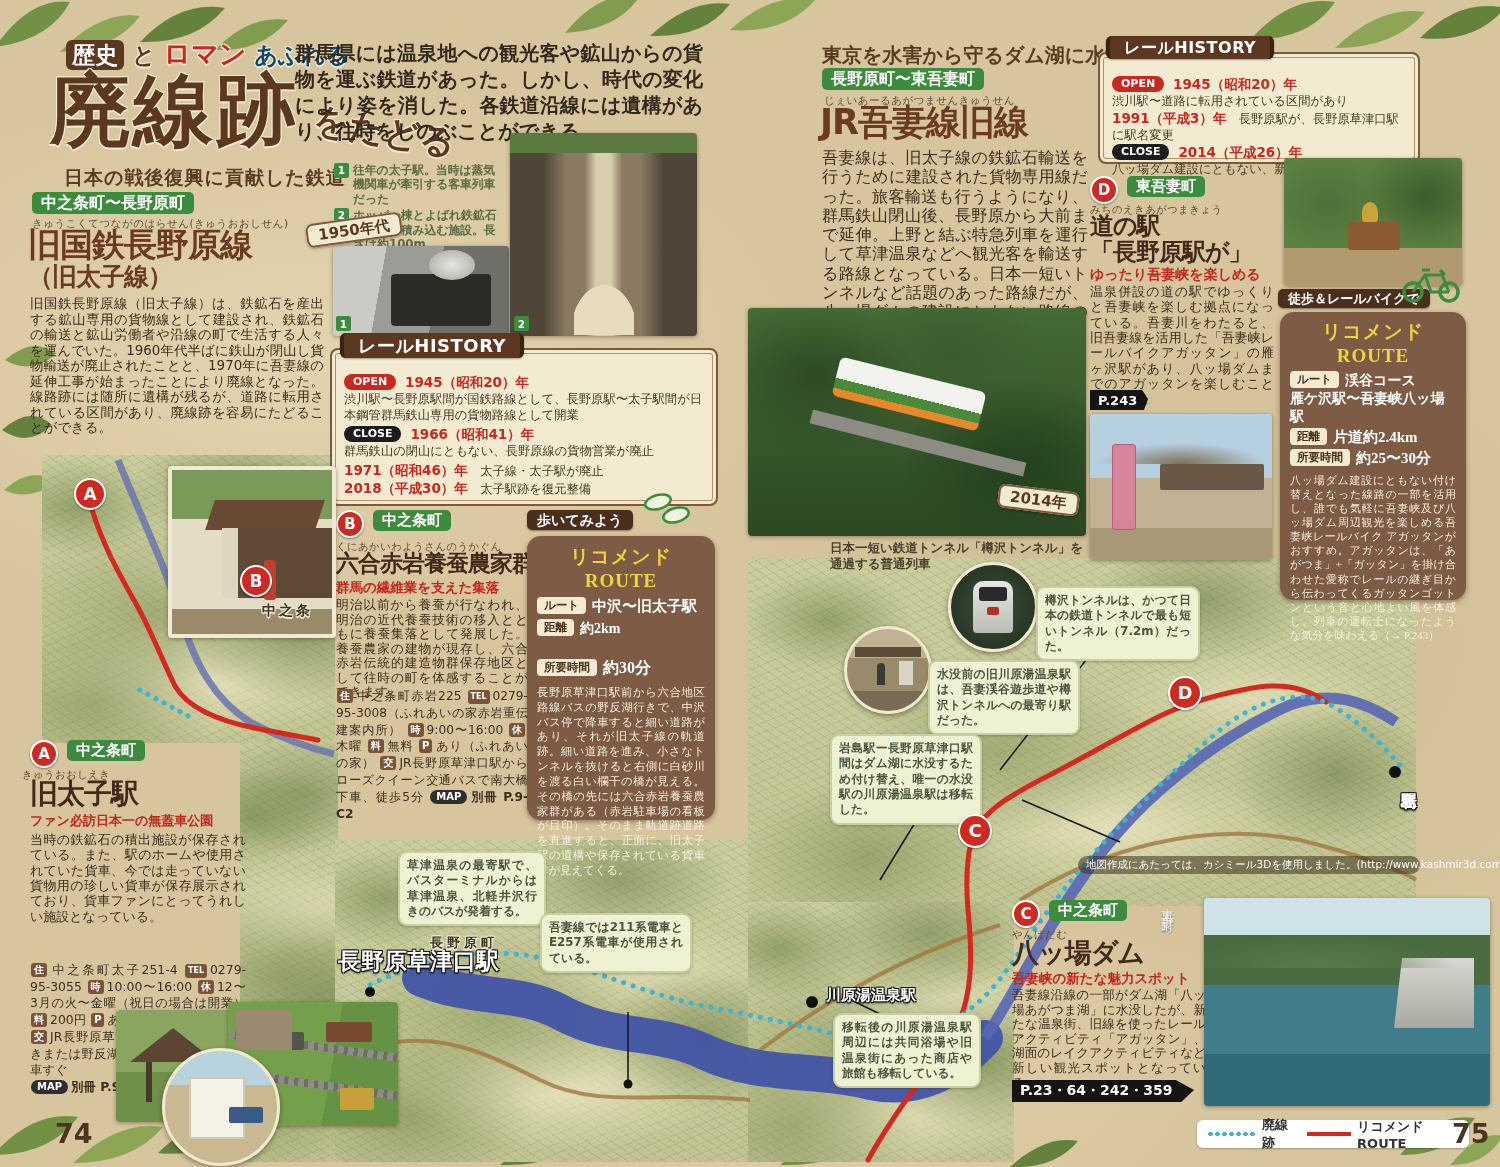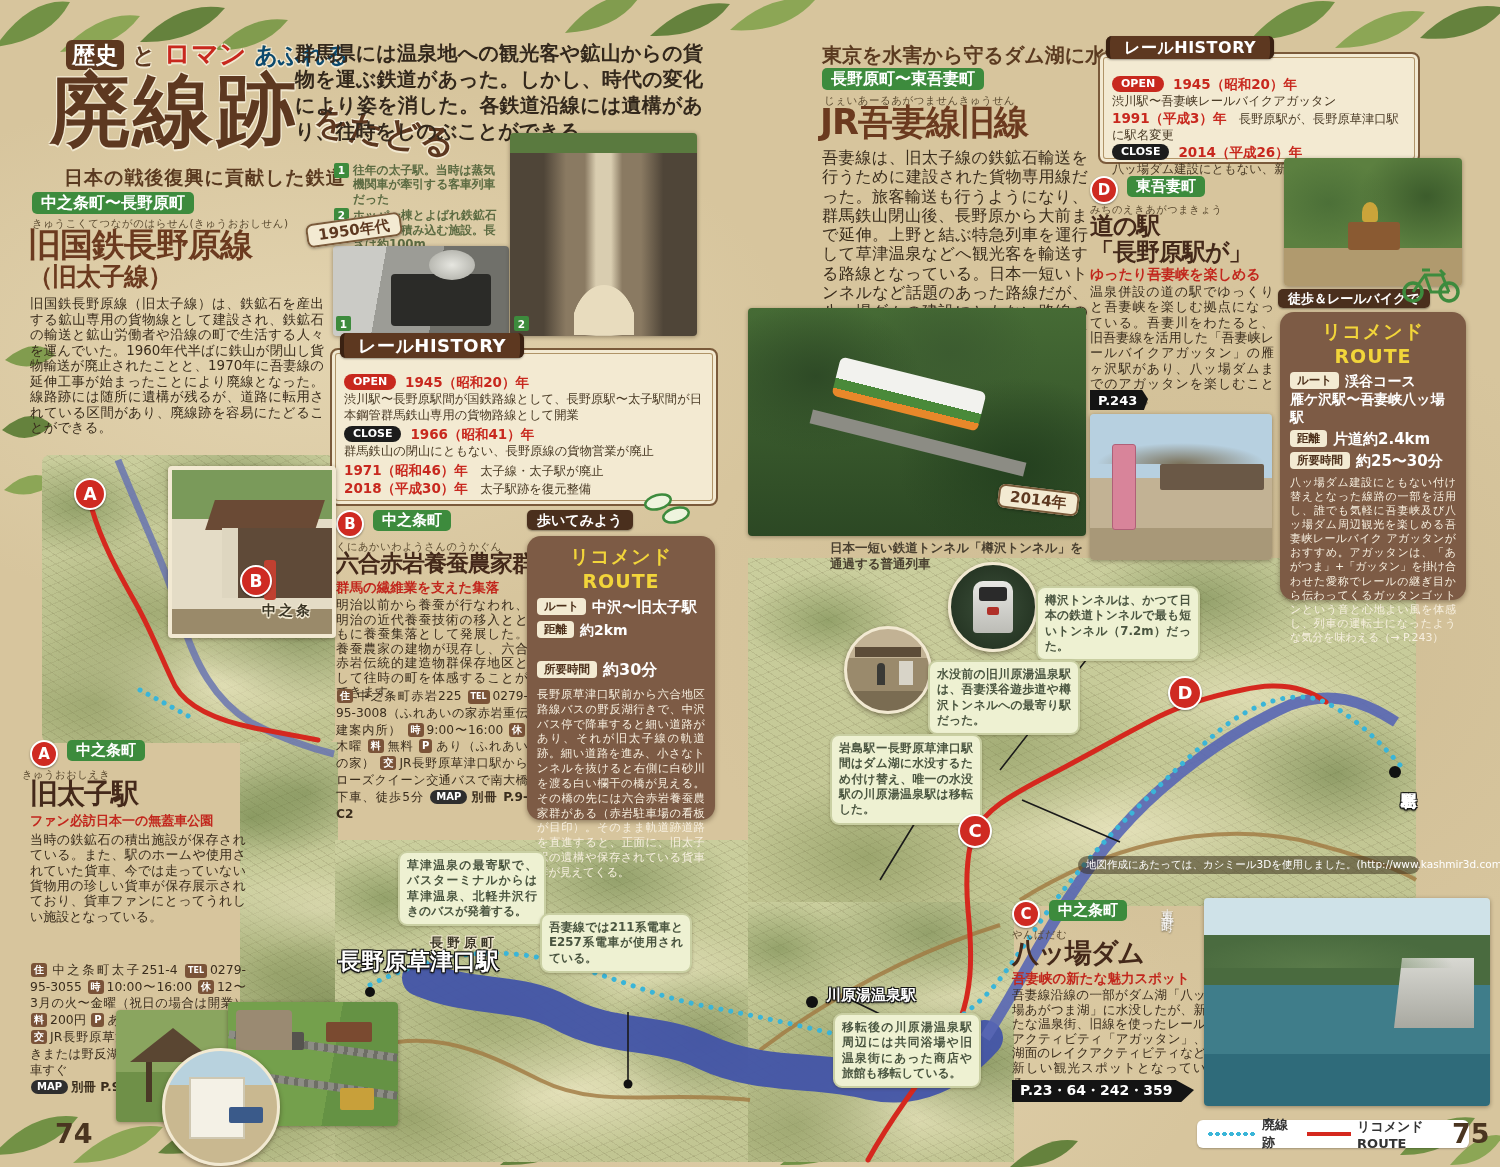--- a/index.html
+++ b/index.html
@@ -43,21 +43,21 @@
   .pill{display:inline-block;color:#fff;font-weight:bold;font-size:11px;border-radius:9px;
     padding:0 9px;line-height:16px;vertical-align:2px;margin-right:5px;}
   .pill.open{background:#c8281e;}
   .pill.close{background:#1c1c1c;}
   .hyear{color:#c8281e;font-weight:bold;font-size:13.5px;}
   .htext{color:#473823;font-size:12.3px;line-height:1.3;}
   .ichip{display:inline-block;background:#7a5338;color:#fff;font-weight:bold;font-size:10px;
     border-radius:3px;padding:0 3px;line-height:14px;margin:0 3px 0 1px;vertical-align:1px;}
   .ichip.mapchip{background:#2e2e2e;border-radius:7px;padding:0 6px;}
   .iseg{color:#3a2d1d;}
-  .routebox{background:#7d5b45;border-radius:14px;box-shadow:0 2px 5px rgba(40,20,5,.4);}
+  .routebox{background:#7d5b45;border-radius:14px;box-shadow:0 2px 5px rgba(40,20,5,.4);font-family:Liberation Serif, serif;}
   .rtitle{font-weight:bold;color:#f2d53a;text-align:center;letter-spacing:1px;}
   .rr-tag{display:inline-block;background:#f3ead2;color:#4a2d18;font-weight:bold;font-size:11.5px;
     border-radius:4px;padding:0 7px;line-height:17px;margin-right:6px;vertical-align:2px;}
   .rr-val{color:#fff;font-weight:bold;}
   .rbody{color:#f7efdf;text-align:justify;}
   .browntab{background:#4a2f1d;color:#fff;font-weight:bold;border-radius:5px;padding:2px 10px;
     box-shadow:0 1px 2px rgba(0,0,0,.4);}
   .callout{background:#eef1d2;border:2px solid #c9cfa2;border-radius:9px;padding:5px 7px;
     color:#4a5540;font-weight:600;font-size:11.8px;line-height:1.3;text-align:justify;
     box-shadow:0 1px 3px rgba(50,40,10,.3);}
@@ -276,21 +276,21 @@
 <div class="abs z3" style="left:822px;top:42px;font-size:20px;font-weight:bold;color:#5a3a20">東京を水害から守るダム湖に水没</div>
 <div class="abs z3" style="left:822px;top:68px"><span class="badge" style="font-size:16px">長野原町〜東吾妻町</span></div>
 <div class="abs z3 furi" style="left:824px;top:94px;font-size:10.5px">じぇいあーるあがつませんきゅうせん</div>
 <div class="abs z3 hname" style="left:820px;top:104px;font-size:35px;color:#6b3a1f">JR吾妻線旧線</div>
 <div class="abs z3 bodytxt" style="left:822px;top:148px;width:266px;font-size:16.2px;line-height:1.19">吾妻線は、旧太子線の鉄鉱石輸送を行うために建設された貨物専用線だった。旅客輸送も行うようになり、群馬鉄山閉山後、長野原から大前まで延伸。上野と結ぶ特急列車を運行して草津温泉などへ観光客を輸送する路線となっている。日本一短いトンネルなど話題のあった路線だが、八ッ場ダムの建設にともない路線の一部区間がダム湖に沈むことになり、線路の付け替えが行われた。</div>
 
 <div class="abs z3 histbox" style="left:1098px;top:52px;width:322px;height:112px;padding:22px 12px 6px 12px;box-sizing:border-box">
   <div class="htext">
     <span class="pill open">OPEN</span>
     <span class="hyear">1945（昭和20）年</span>
-    <div>渋川駅〜吾妻峡レールバイクアガッタン</div>
+    <div>渋川駅〜道路に転用されている区間があり</div>
   </div>
   <div class="htext"><span class="hyear">1991（平成3）年</span>　<span>長野原駅が、長野原草津口駅に駅名変更</span></div>
   <div class="htext">
     <span class="pill close">CLOSE</span>
     <span class="hyear">2014（平成26）年</span>
     <div>八ッ場ダム建設にともない、新線に切り替え</div>
   </div>
 </div>
 <div class="abs z4" style="left:1106px;top:38px"><span class="histtab" style="font-size:16px">レールHISTORY</span></div>
 

